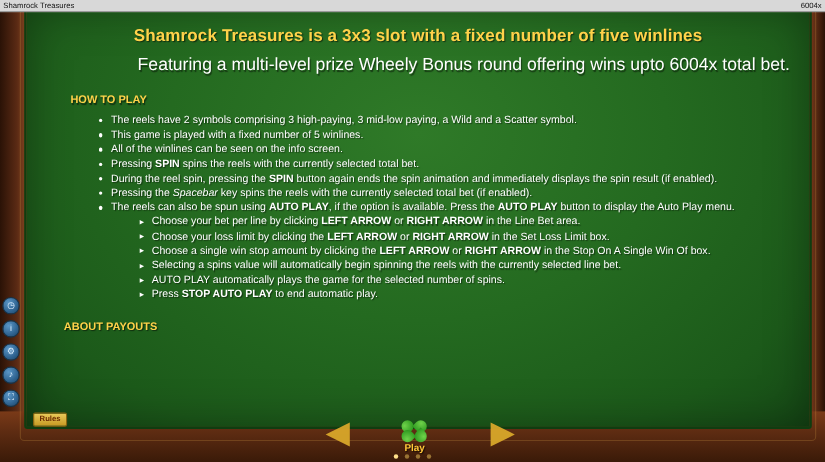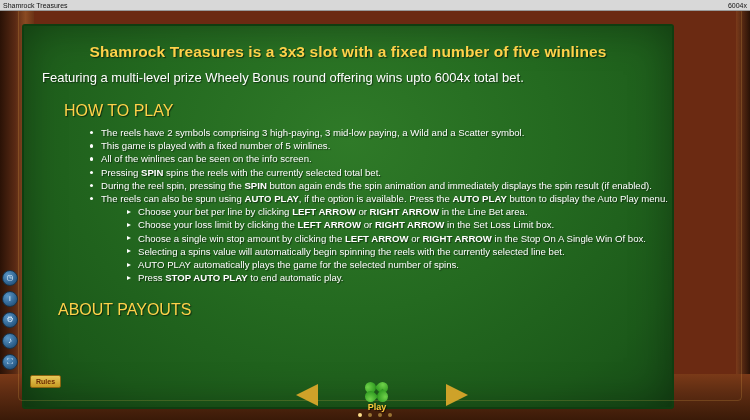--- a/index.html
+++ b/index.html
@@ -43,22 +43,22 @@
   }
   .titlebar .tb-left {
     font-size: 7px; color: #111; white-space: nowrap;
   }
   .titlebar .tb-right {
     font-size: 7px; color: #111; white-space: nowrap;
   }
   
   .panel {
     position: absolute;
-    left: 22px; top: 24px;
-    width: 652px; height: 385px;
+    left: 22px; top: 5px;
+    width: 716px; height: 385px;
     background:
       radial-gradient(ellipse at 50% 30%, #2f7a28 0%, #246a20 45%, #1c5a1a 80%, #164a16 100%);
     border: 2px solid #0f3d10;
     border-radius: 3px;
     box-shadow: inset 0 0 40px rgba(0,0,0,0.35);
     overflow: hidden;
     z-index: 20;
   }
   .panel-inner {
     position: absolute; left: 0; top: 0; right: 0; bottom: 0;
@@ -67,30 +67,30 @@
   .headline {
     text-align: center;
     color: #ffd24a;
     font-size: 15.5px;
     font-weight: bold;
     letter-spacing: 0.1px;
     margin: 7px 0 0 0;
     text-shadow: 1px 1px 1px rgba(0,0,0,0.55);
   }
   .subline {
-    text-align: left;
+    text-align: right;
     color: #ffffff;
-    font-size: 13px;
+    font-size: 16px;
     margin: 9px 0 0 0;
     text-shadow: 1px 1px 1px rgba(0,0,0,0.5);
   }
   .section-title {
     color: #ffd24a;
-    font-size: 16px;
-    font-weight: normal;
+    font-size: 10px;
+    font-weight: bold;
     margin: 17px 0 6px 22px;
     text-shadow: 1px 1px 1px rgba(0,0,0,0.55);
   }
   .section-title.payouts { margin-top: 17px; margin-left: 16px; }
   ul.bullets {
     list-style: none;
     margin: 0 0 0 48px;
     padding: 0;
     color: #ffffff;
   }
@@ -258,20 +258,21 @@
       <div class="subline">Featuring a multi-level prize Wheely Bonus round offering wins upto 6004x total bet.</div>
 
       <div class="section-title">HOW TO PLAY</div>
 
       <ul class="bullets">
         <li>The reels have 2 symbols comprising 3 high-paying, 3 mid-low paying, a Wild and a Scatter symbol.</li>
         <li>This game is played with a fixed number of 5 winlines.</li>
         <li>All of the winlines can be seen on the info screen.</li>
         <li>Pressing <b>SPIN</b> spins the reels with the currently selected total bet.</li>
         <li>During the reel spin, pressing the <b>SPIN</b> button again ends the spin animation and immediately displays the spin result (if enabled).</li>
+        <li>Pressing the <i>Spacebar</i> key spins the reels with the currently selected total bet (if enabled).</li>
         <li>The reels can also be spun using <b>AUTO PLAY</b>, if the option is available. Press the <b>AUTO PLAY</b> button to display the Auto Play menu.
           <ul class="sub">
             <li>Choose your bet per line by clicking <b>LEFT ARROW</b> or <b>RIGHT ARROW</b> in the Line Bet area.</li>
             <li>Choose your loss limit by clicking the <b>LEFT ARROW</b> or <b>RIGHT ARROW</b> in the Set Loss Limit box.</li>
             <li>Choose a single win stop amount by clicking the <b>LEFT ARROW</b> or <b>RIGHT ARROW</b> in the Stop On A Single Win Of box.</li>
             <li>Selecting a spins value will automatically begin spinning the reels with the currently selected line bet.</li>
             <li>AUTO PLAY automatically plays the game for the selected number of spins.</li>
             <li>Press <b>STOP AUTO PLAY</b> to end automatic play.</li>
           </ul>
         </li>

